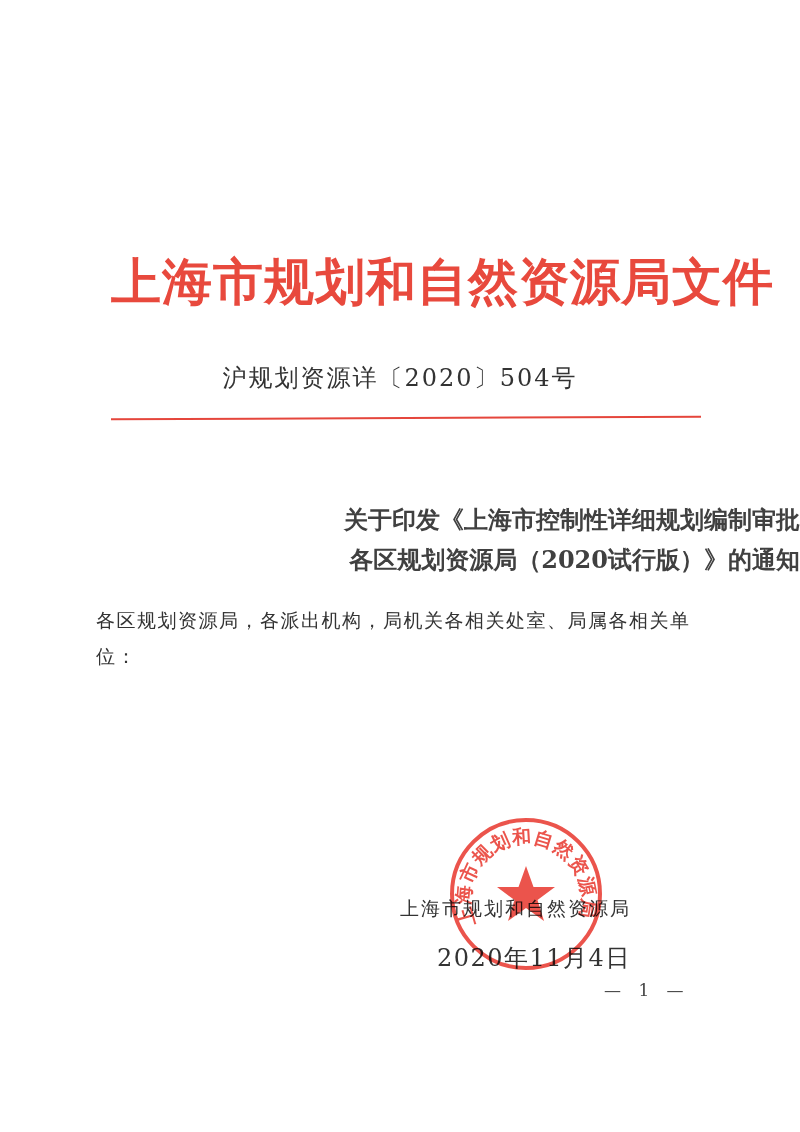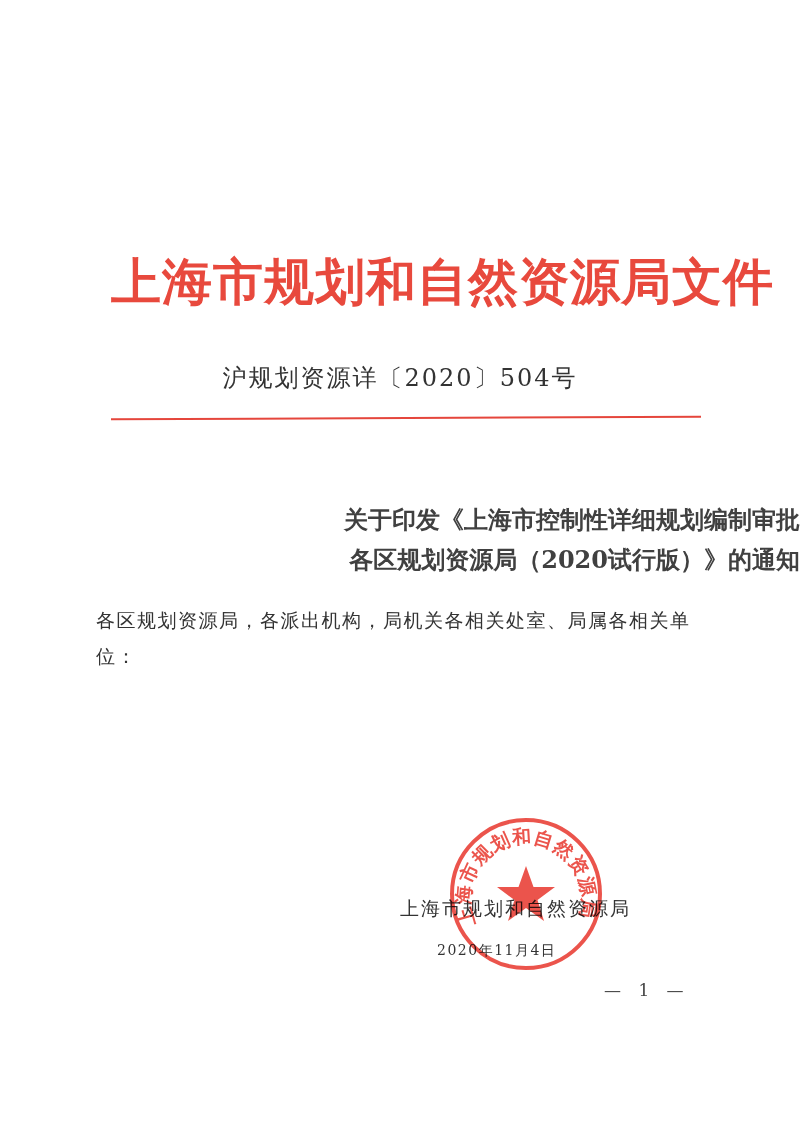--- a/index.html
+++ b/index.html
@@ -50,21 +50,21 @@
     }
     .recipients { top: 602px; }
     .paragraph { top: 706px; text-indent: 38px; }
     .signature {
       position: absolute; left: 400px; top: 896px;
       font-size: 19px; letter-spacing: 2px; color: #333;
       z-index: 1;
     }
     .date {
       position: absolute; left: 437px; top: 942px;
-      font-size: 14px; letter-spacing: 1.5px; color: #333;
+      font-size: 24px; letter-spacing: 1.5px; color: #333;
       z-index: 1;
     }
     .page-number {
       position: absolute; left: 604px; top: 980px;
       font-size: 17px; letter-spacing: 6px; color: #444;
     }
     .seal {
       position: absolute; left: 448px; top: 816px; width: 156px; height: 156px;
       z-index: 2;
       opacity: 0.85;

